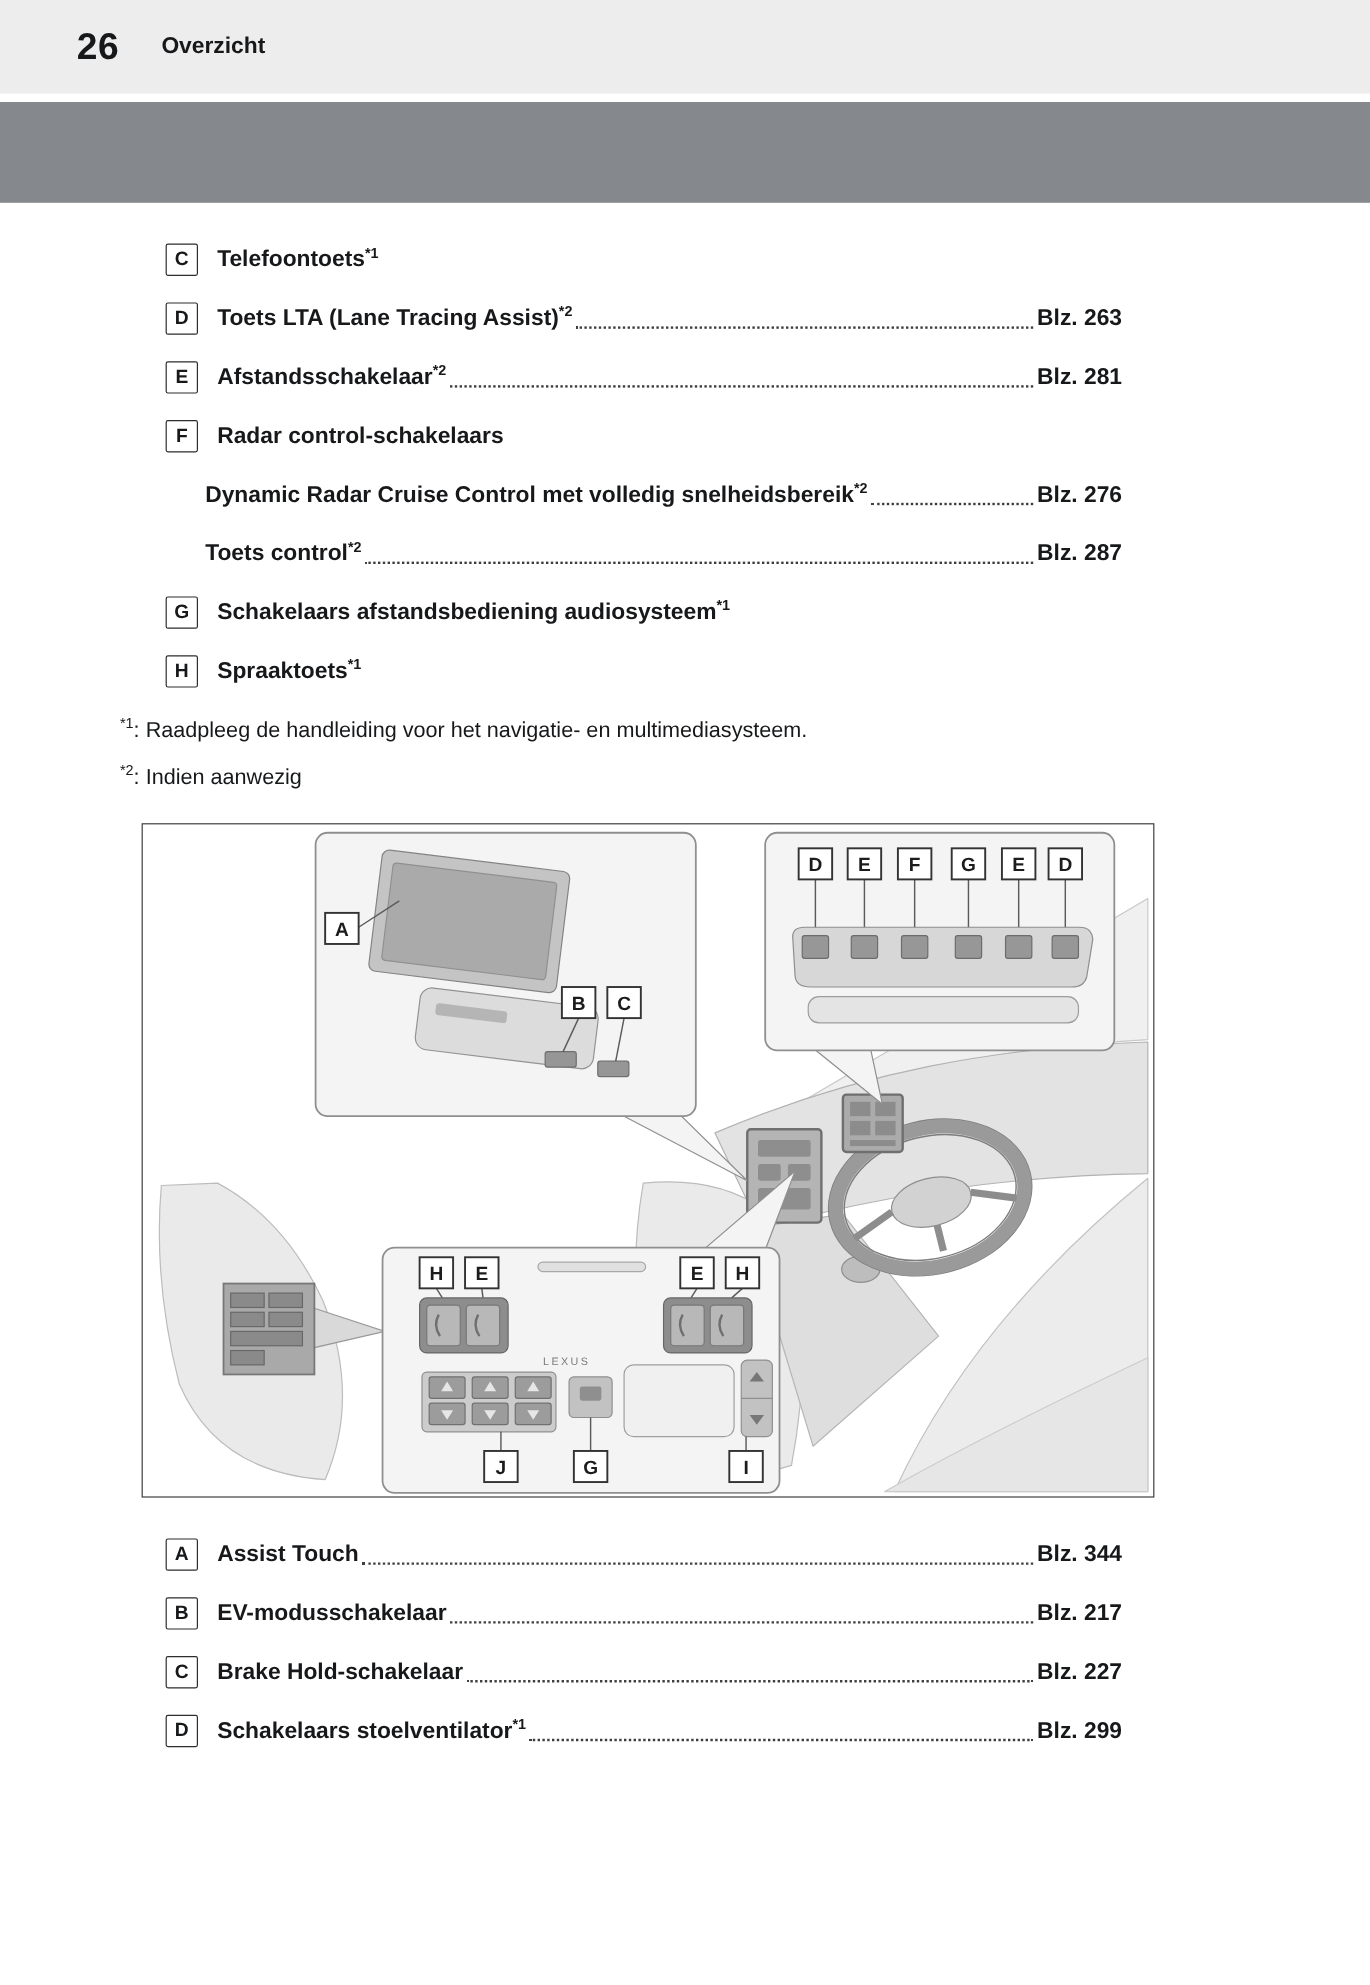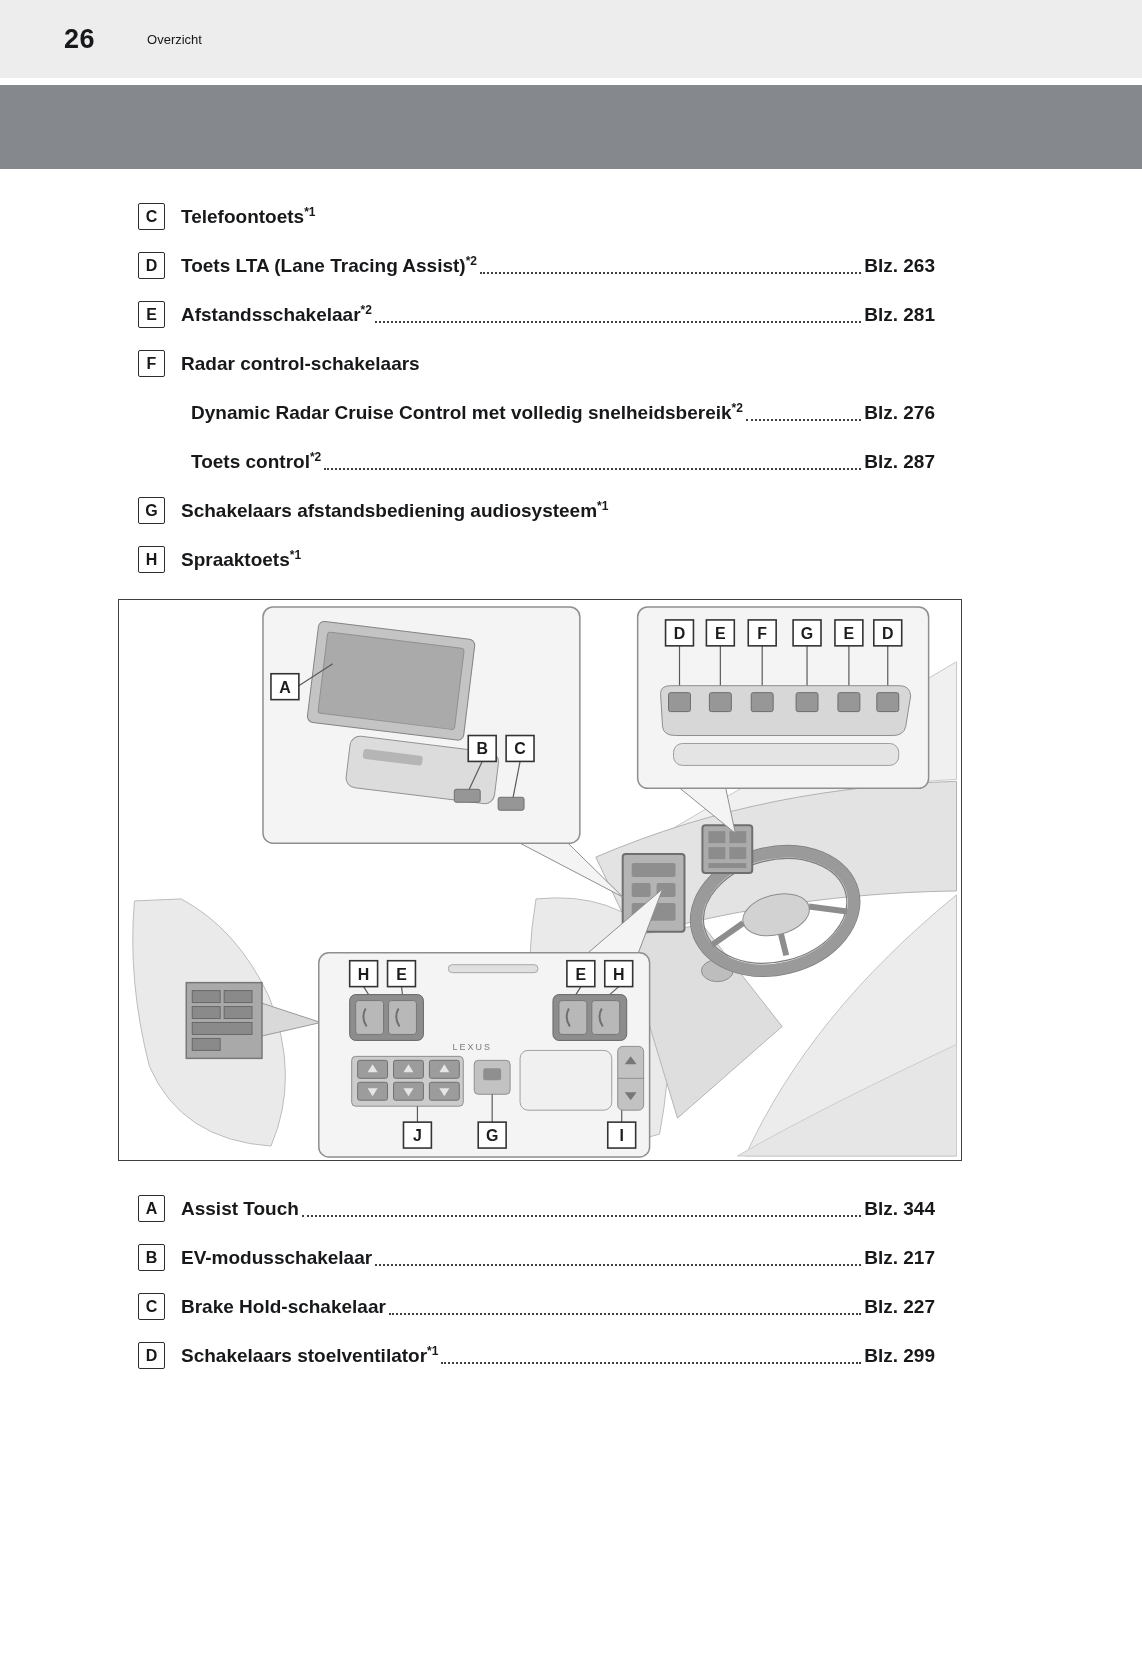--- a/index.html
+++ b/index.html
@@ -3,38 +3,38 @@
 <meta charset="utf-8">
 <style>
   * { margin:0; padding:0; box-sizing:border-box; }
   html,body { background:#ffffff; }
   body {
     width:1142px; height:1654px; position:relative; overflow:hidden;
     font-family:"Liberation Sans", sans-serif; color:#17181a;
   }
   
   .topbar { height:78px; background:#ededee; display:flex; align-items:center; }
-  .page-num { font-size:27px; font-weight:bold; margin-left:64px; letter-spacing:.5px; }
-  .section-title { font-size:13px; font-weight:normal; margin-left:52px; }
+  .page-num { font-size:31px; font-weight:bold; margin-left:64px; letter-spacing:.5px; }
+  .section-title { font-size:19px; font-weight:bold; margin-left:35px; }
   .band { height:84px; background:#85888d; margin-top:7px; }
 
   
   .list { margin:34px 207px 0 138px; }
   .row { display:flex; align-items:center; margin-bottom:22px; font-size:19px; line-height:27px; }
   .keybox {
     flex:0 0 auto; width:27px; height:27px; border:1.7px solid #2d2d2d; border-radius:2px;
     display:flex; align-items:center; justify-content:center;
     font-size:16px; font-weight:bold; background:#fff; margin-right:16px;
   }
   .entry { flex:1; display:flex; align-items:flex-end; min-width:0; }
   .txt { white-space:nowrap;font-weight:bold; }
   sup.fn { font-size:12px; vertical-align:super; line-height:0; }
   .dots { flex:1; border-bottom:2.2px dotted #3f3f3f; margin:0 3px 5px 3px; min-width:14px; }
   .ref { font-weight:bold; white-space:nowrap; }
-  .row.sub { margin-left:53px; }
+  .row.sub { margin-left:33px; }
 
   
   .footnotes { margin:12px 100px 0 100px; font-size:18px; }
   .footnote { margin-bottom:13px; line-height:26px; }
 
   
   .illus { margin:26px 0 0 118px; width:844px; height:562px; border:1.5px solid #3f3f3f; background:#fff; }
   .illus svg { display:block; width:100%; height:100%; }
   .cbox { fill:#ffffff; stroke:#333333; stroke-width:1.6; }
   .cletter { font-family:"Liberation Sans", sans-serif; font-size:16px; font-weight:bold;
@@ -115,20 +115,24 @@
 
     <div class="row">
       <span class="keybox">H</span>
       <span class="entry">
         <span class="txt"><span>Spraaktoets</span><sup class="fn">*1</sup></span>
       </span>
     </div>
 
   </section>
 
+  <section class="footnotes">
+    <div class="footnote"><sup class="fn">*1</sup><span>:</span> <span>Raadpleeg de handleiding voor het navigatie- en multimediasysteem.</span></div>
+    <div class="footnote"><sup class="fn">*2</sup><span>:</span> <span>Indien aanwezig</span></div>
+  </section>
 
   <figure class="illus">
     <svg viewBox="0 0 844 562">
 
       <g stroke-linejoin="round">
         <path d="M520,250 L840,62 L840,180 C700,188 588,214 520,250 Z" fill="#f0f0f0" stroke="#c8c8c8"></path>
         <polygon points="656,42 718,26 724,54 662,70" fill="#e8e8e8" stroke="#bfbfbf"></polygon>
         <path d="M478,258 C600,206 718,186 840,182 L840,292 C698,294 588,318 516,338 Z" fill="#e3e3e3" stroke="#b2b2b2"></path>
         <path d="M840,296 L840,558 L628,558 C672,462 742,376 840,296 Z" fill="#ececec" stroke="#c2c2c2"></path>
         <path d="M620,558 L840,558 L840,446 C764,482 686,520 620,558 Z" fill="#e6e6e6" stroke="#cccccc"></path>

